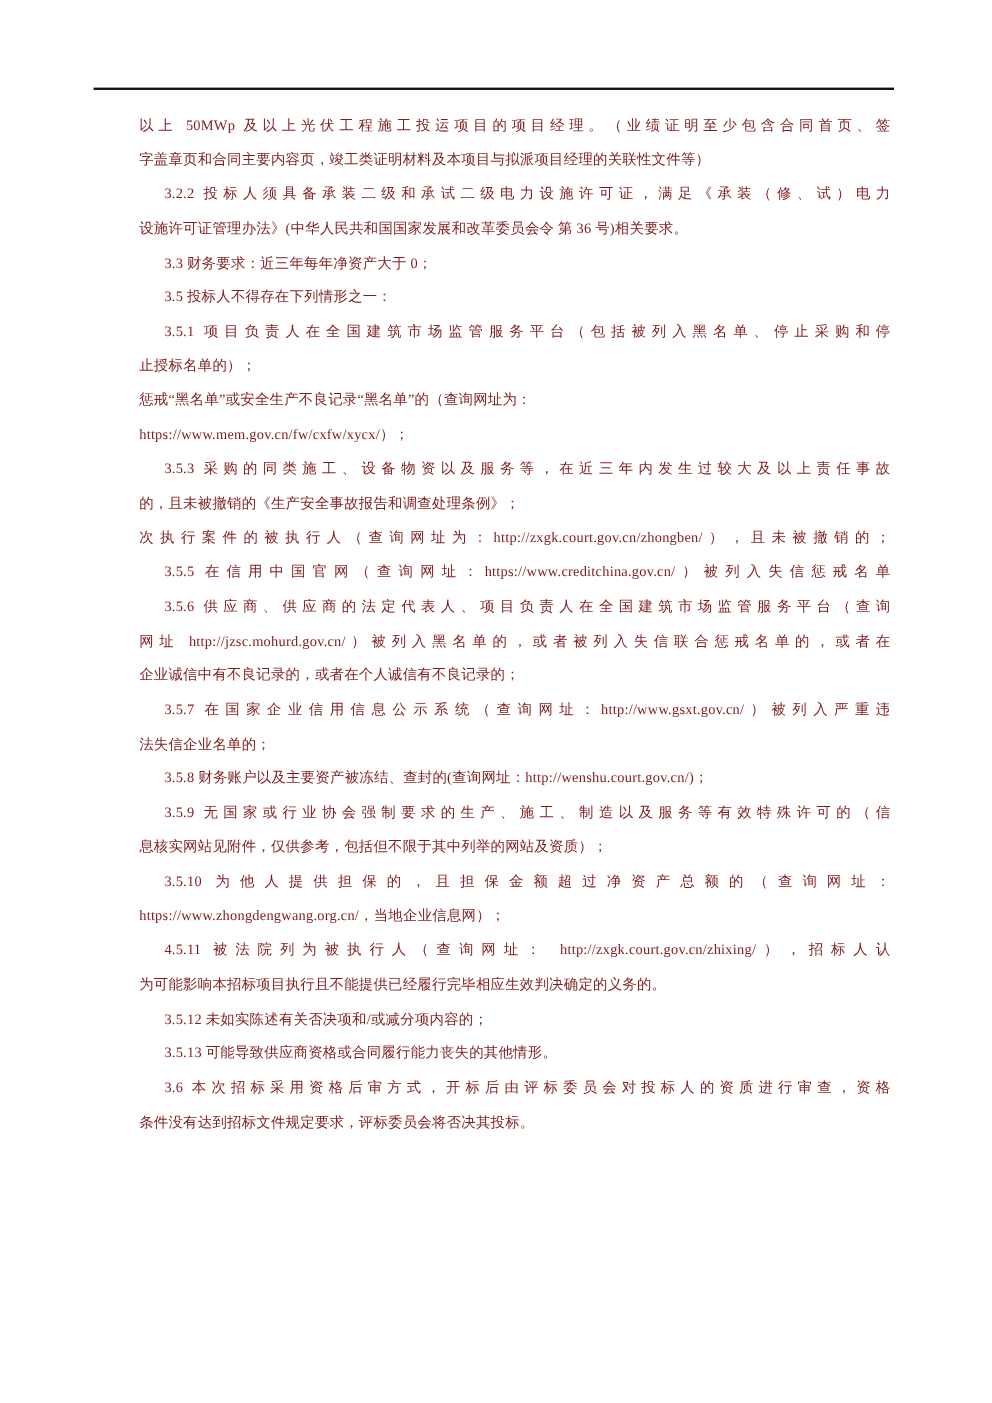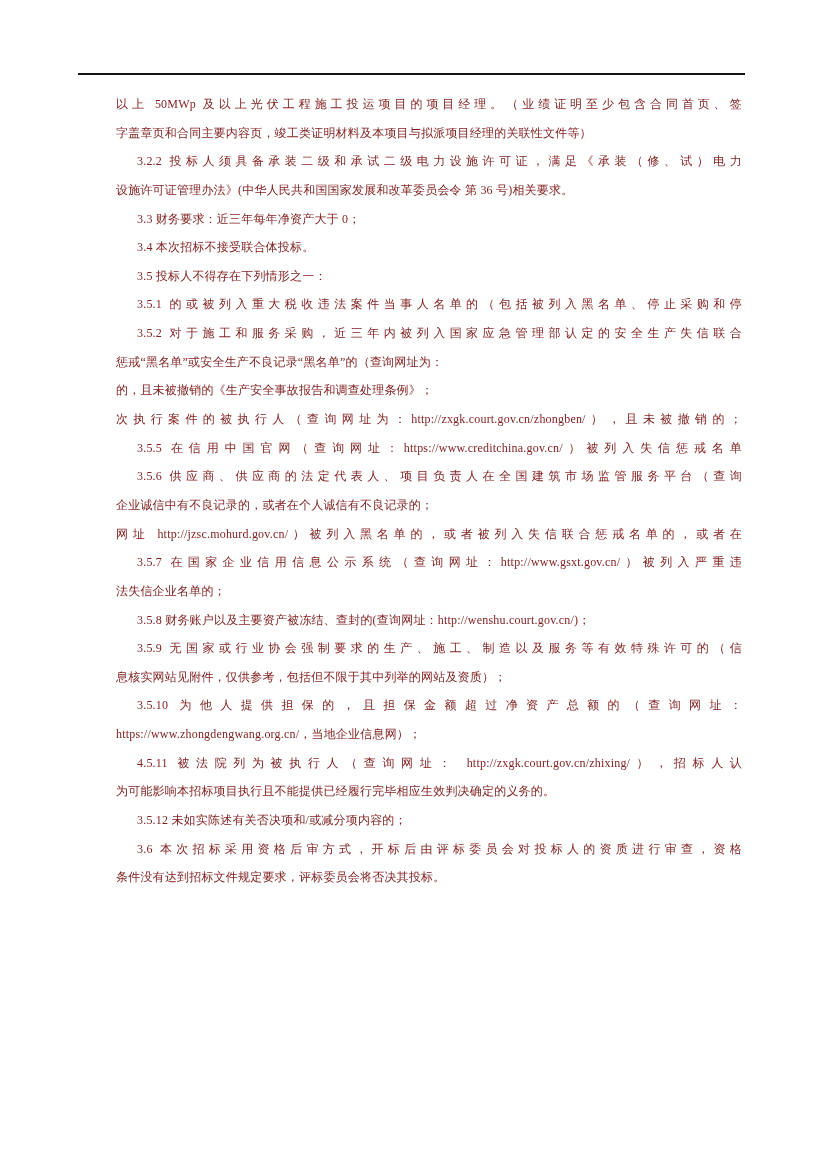--- a/index.html
+++ b/index.html
@@ -52,37 +52,39 @@
 <body>
 
 <div class="page">
   <div class="header-rule"></div>
   <div class="content">
       <div class="line fill">以上 50MWp 及以上光伏工程施工投运项目的项目经理。（业绩证明至少包含合同首页、签</div>
       <div class="line">字盖章页和合同主要内容页，竣工类证明材料及本项目与拟派项目经理的关联性文件等）</div>
       <div class="line indent fill">3.2.2 投标人须具备承装二级和承试二级电力设施许可证，满足《承装（修、试）电力</div>
       <div class="line">设施许可证管理办法》(中华人民共和国国家发展和改革委员会令 第 36 号)相关要求。</div>
       <div class="line indent">3.3 财务要求：近三年每年净资产大于 0；</div>
-      <div class="line indent">3.4 本次招标不接受联合体投标。</div>
       <div class="line indent">3.5 投标人不得存在下列情形之一：</div>
-      <div class="line indent fill">3.5.1 的或被列入重大税收违法案件当事人名单的（包括被列入黑名单、停止采购和停</div>
-      <div class="line indent fill">3.5.2 对于施工和服务采购，近三年内被列入国家应急管理部认定的安全生产失信联合</div>
+      <div class="line indent fill">3.5.1 项目负责人在全国建筑市场监管服务平台（包括被列入黑名单、停止采购和停</div>
+      <div class="line">止授标名单的）；</div>
       <div class="line">惩戒“黑名单”或安全生产不良记录“黑名单”的（查询网址为：</div>
+      <div class="line">https://www.mem.gov.cn/fw/cxfw/xycx/）；</div>
+      <div class="line indent fill">3.5.3 采购的同类施工、设备物资以及服务等，在近三年内发生过较大及以上责任事故</div>
       <div class="line">的，且未被撤销的《生产安全事故报告和调查处理条例》；</div>
       <div class="line fill">次执行案件的被执行人（查询网址为：http://zxgk.court.gov.cn/zhongben/），且未被撤销的；</div>
       <div class="line indent fill">3.5.5 在信用中国官网（查询网址：https://www.creditchina.gov.cn/）被列入失信惩戒名单</div>
       <div class="line indent fill">3.5.6 供应商、供应商的法定代表人、项目负责人在全国建筑市场监管服务平台（查询</div>
+      <div class="line fill">网址 http://jzsc.mohurd.gov.cn/）被列入黑名单的，或者被列入失信联合惩戒名单的，或者在</div>
       <div class="line">企业诚信中有不良记录的，或者在个人诚信有不良记录的；</div>
-      <div class="line fill">网址 http://jzsc.mohurd.gov.cn/）被列入黑名单的，或者被列入失信联合惩戒名单的，或者在</div>
       <div class="line indent fill">3.5.7 在国家企业信用信息公示系统（查询网址：http://www.gsxt.gov.cn/）被列入严重违</div>
       <div class="line">法失信企业名单的；</div>
       <div class="line indent">3.5.8 财务账户以及主要资产被冻结、查封的(查询网址：http://wenshu.court.gov.cn/)；</div>
       <div class="line indent fill">3.5.9 无国家或行业协会强制要求的生产、施工、制造以及服务等有效特殊许可的（信</div>
       <div class="line">息核实网站见附件，仅供参考，包括但不限于其中列举的网站及资质）；</div>
       <div class="line indent fill">3.5.10 为他人提供担保的，且担保金额超过净资产总额的（查询网址：</div>
       <div class="line">https://www.zhongdengwang.org.cn/，当地企业信息网）；</div>
       <div class="line indent fill">4.5.11 被法院列为被执行人（查询网址： http://zxgk.court.gov.cn/zhixing/），招标人认</div>
       <div class="line">为可能影响本招标项目执行且不能提供已经履行完毕相应生效判决确定的义务的。</div>
       <div class="line indent">3.5.12 未如实陈述有关否决项和/或减分项内容的；</div>
+      <div class="line indent">3.5.13 可能导致供应商资格或合同履行能力丧失的其他情形。</div>
       <div class="line indent fill">3.6 本次招标采用资格后审方式，开标后由评标委员会对投标人的资质进行审查，资格</div>
       <div class="line">条件没有达到招标文件规定要求，评标委员会将否决其投标。</div>
     </div>
 </div>
 
 </body></html>

